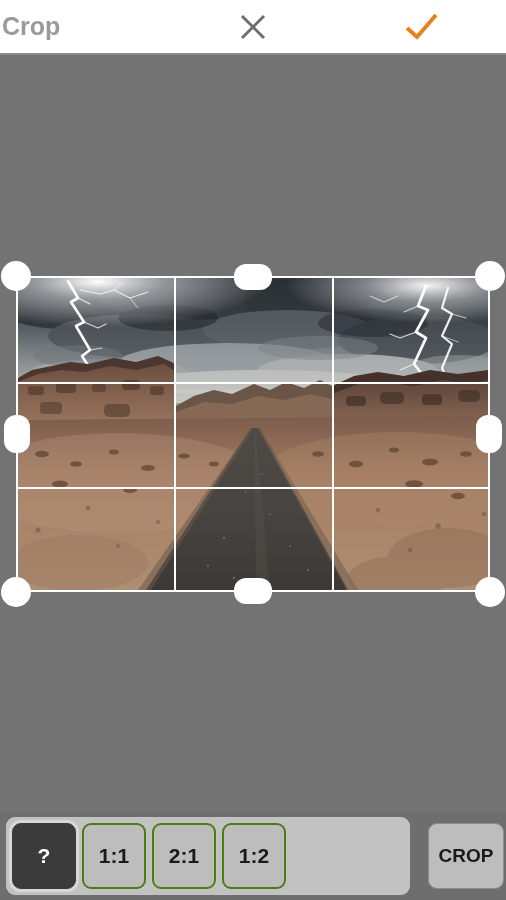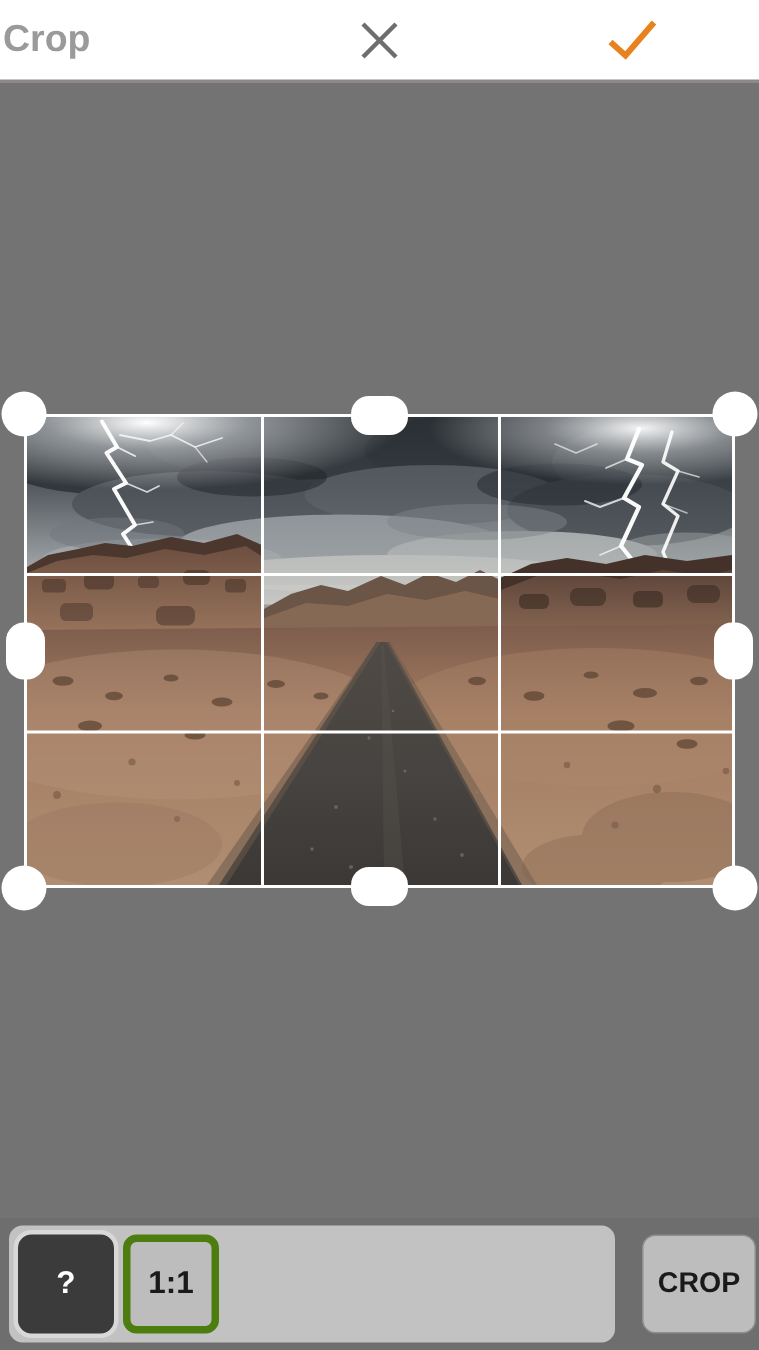--- a/index.html
+++ b/index.html
@@ -11,21 +11,21 @@
     font-family: "Liberation Sans", sans-serif;
     background: #737373;
   }
 
   #app {
     position: relative;
     width: 506px;
     height: 900px;
     display: flex;
     flex-direction: column;
-    background: #ef4444;
+    background: #fde047;
   }
 
   
   .header {
     position: relative;
     height: 55px;
     flex: 0 0 55px;
     background: #ffffff;
     border-bottom: 2px solid #8a8a8a;
     display: flex;
@@ -160,21 +160,21 @@
     padding: 4px 0 4px 6px;
   }
 
   .chip {
     flex: 0 0 auto;
     width: 64px;
     height: 66px;
     margin-right: 6px;
     border-radius: 9px;
     background: #bdbdbd;
-    border: 5px solid #4d7c0f;
+    border: 2px solid #4d7c0f;
     color: #1a1a1a;
     font-size: 21px;
     font-weight: bold;
     display: flex;
     align-items: center;
     justify-content: center;
     cursor: pointer;
     letter-spacing: 0px;
   }
 
@@ -424,17 +424,19 @@
       <div class="handle handle-edge-h h-bc"></div>
       <div class="handle handle-edge-v h-lc"></div>
       <div class="handle handle-edge-v h-rc"></div>
     </div>
   </div>
 
   <div class="bottombar">
     <div class="ratio-scroll" id="ratio-scroll">
         <div class="chip selected">?</div>
         <div class="chip">1:1</div>
+        <div class="chip">2:1</div>
+        <div class="chip">1:2</div>
       </div>
     <div class="crop-button">CROP</div>
   </div>
 
 </div>
 
 </body></html>

